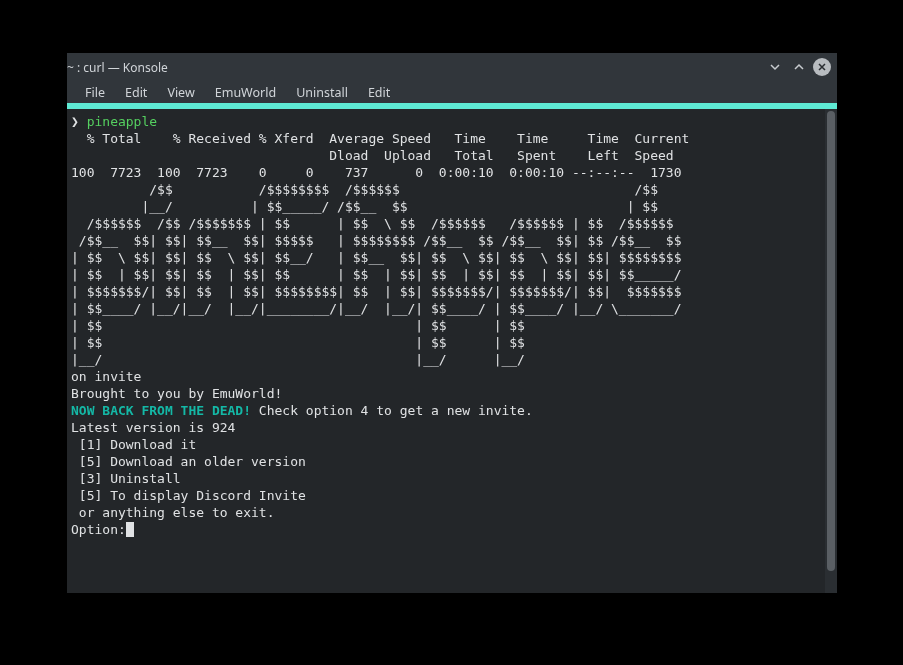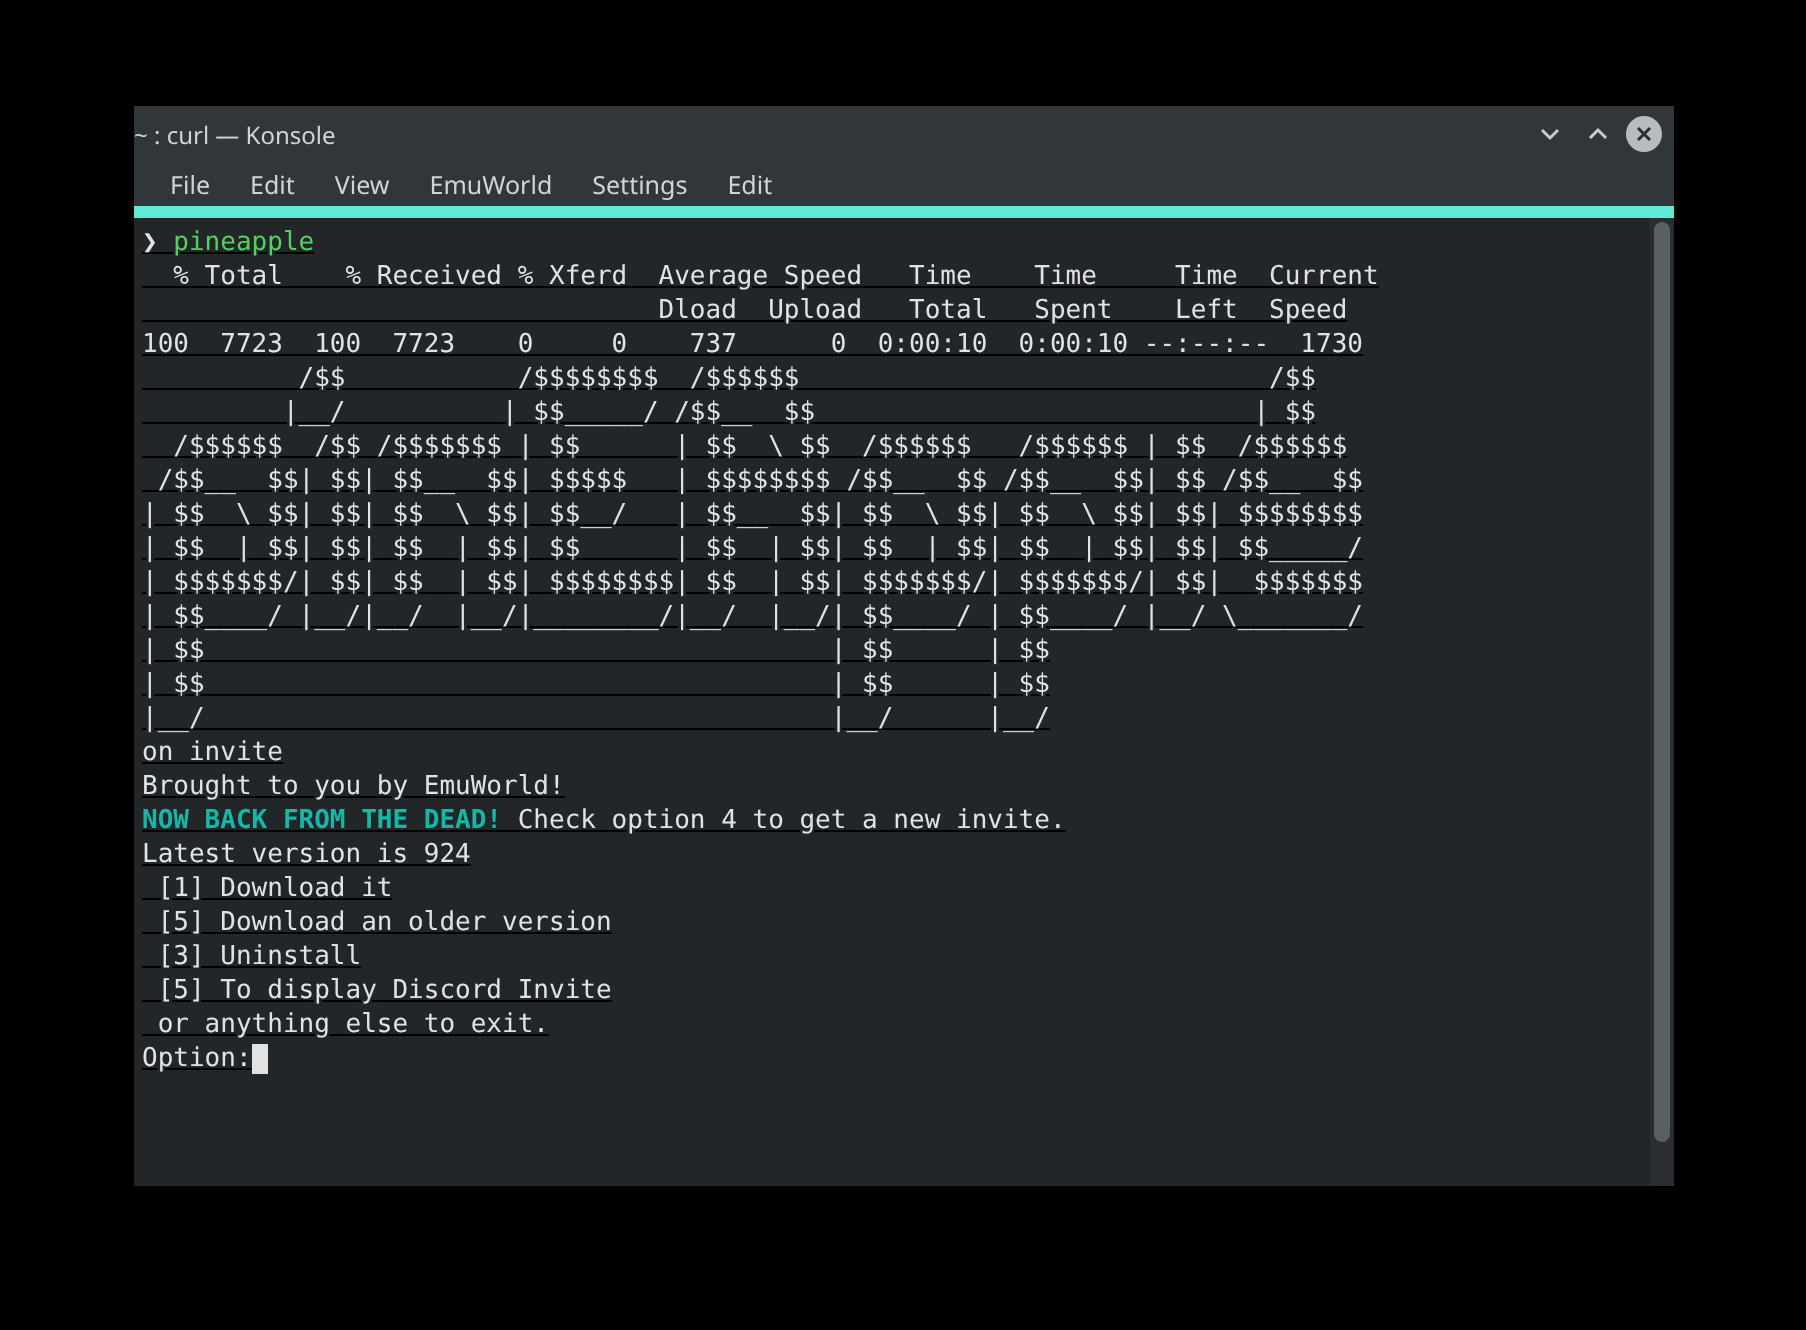--- a/index.html
+++ b/index.html
@@ -75,21 +75,20 @@
     }
     .menu-item {
       padding: 4px 10px;
       cursor: pointer;
     }
     .terminal-area {
       flex: 1;
       background: #232629;
       position: relative;
       display: flex;
-      text-decoration: underline;
     }
     .terminal-content {
       flex: 1;
       padding: 4px 4px;
       font-size: 13px;
       line-height: 17px;
       color: #e0e2e4;
       white-space: pre;
       font-family: "DejaVu Sans Mono", "Liberation Mono", monospace;
       overflow: hidden;
@@ -150,21 +149,21 @@
           </svg>
       </div>
     </div>
   </div>
 
   <div class="menubar">
     <div class="menu-item">File</div>
     <div class="menu-item">Edit</div>
     <div class="menu-item">View</div>
     <div class="menu-item">EmuWorld</div>
-    <div class="menu-item">Settings</div>
+    <div class="menu-item">Uninstall</div>
     <div class="menu-item">Edit</div>
   </div>
 
   <div class="terminal-area">
     <div class="terminal-content"><span class="prompt-char">❯</span> <span class="cmd">pineapple</span>
 <span>  % Total    % Received % Xferd  Average Speed   Time    Time     Time  Current
                                  Dload  Upload   Total   Spent    Left  Speed
 100  7723  100  7723    0     0    737      0  0:00:10  0:00:10 --:--:--  1730</span>
 <span>          /$$           /$$$$$$$$  /$$$$$$                              /$$
          |__/          | $$_____/ /$$__  $$                            | $$

